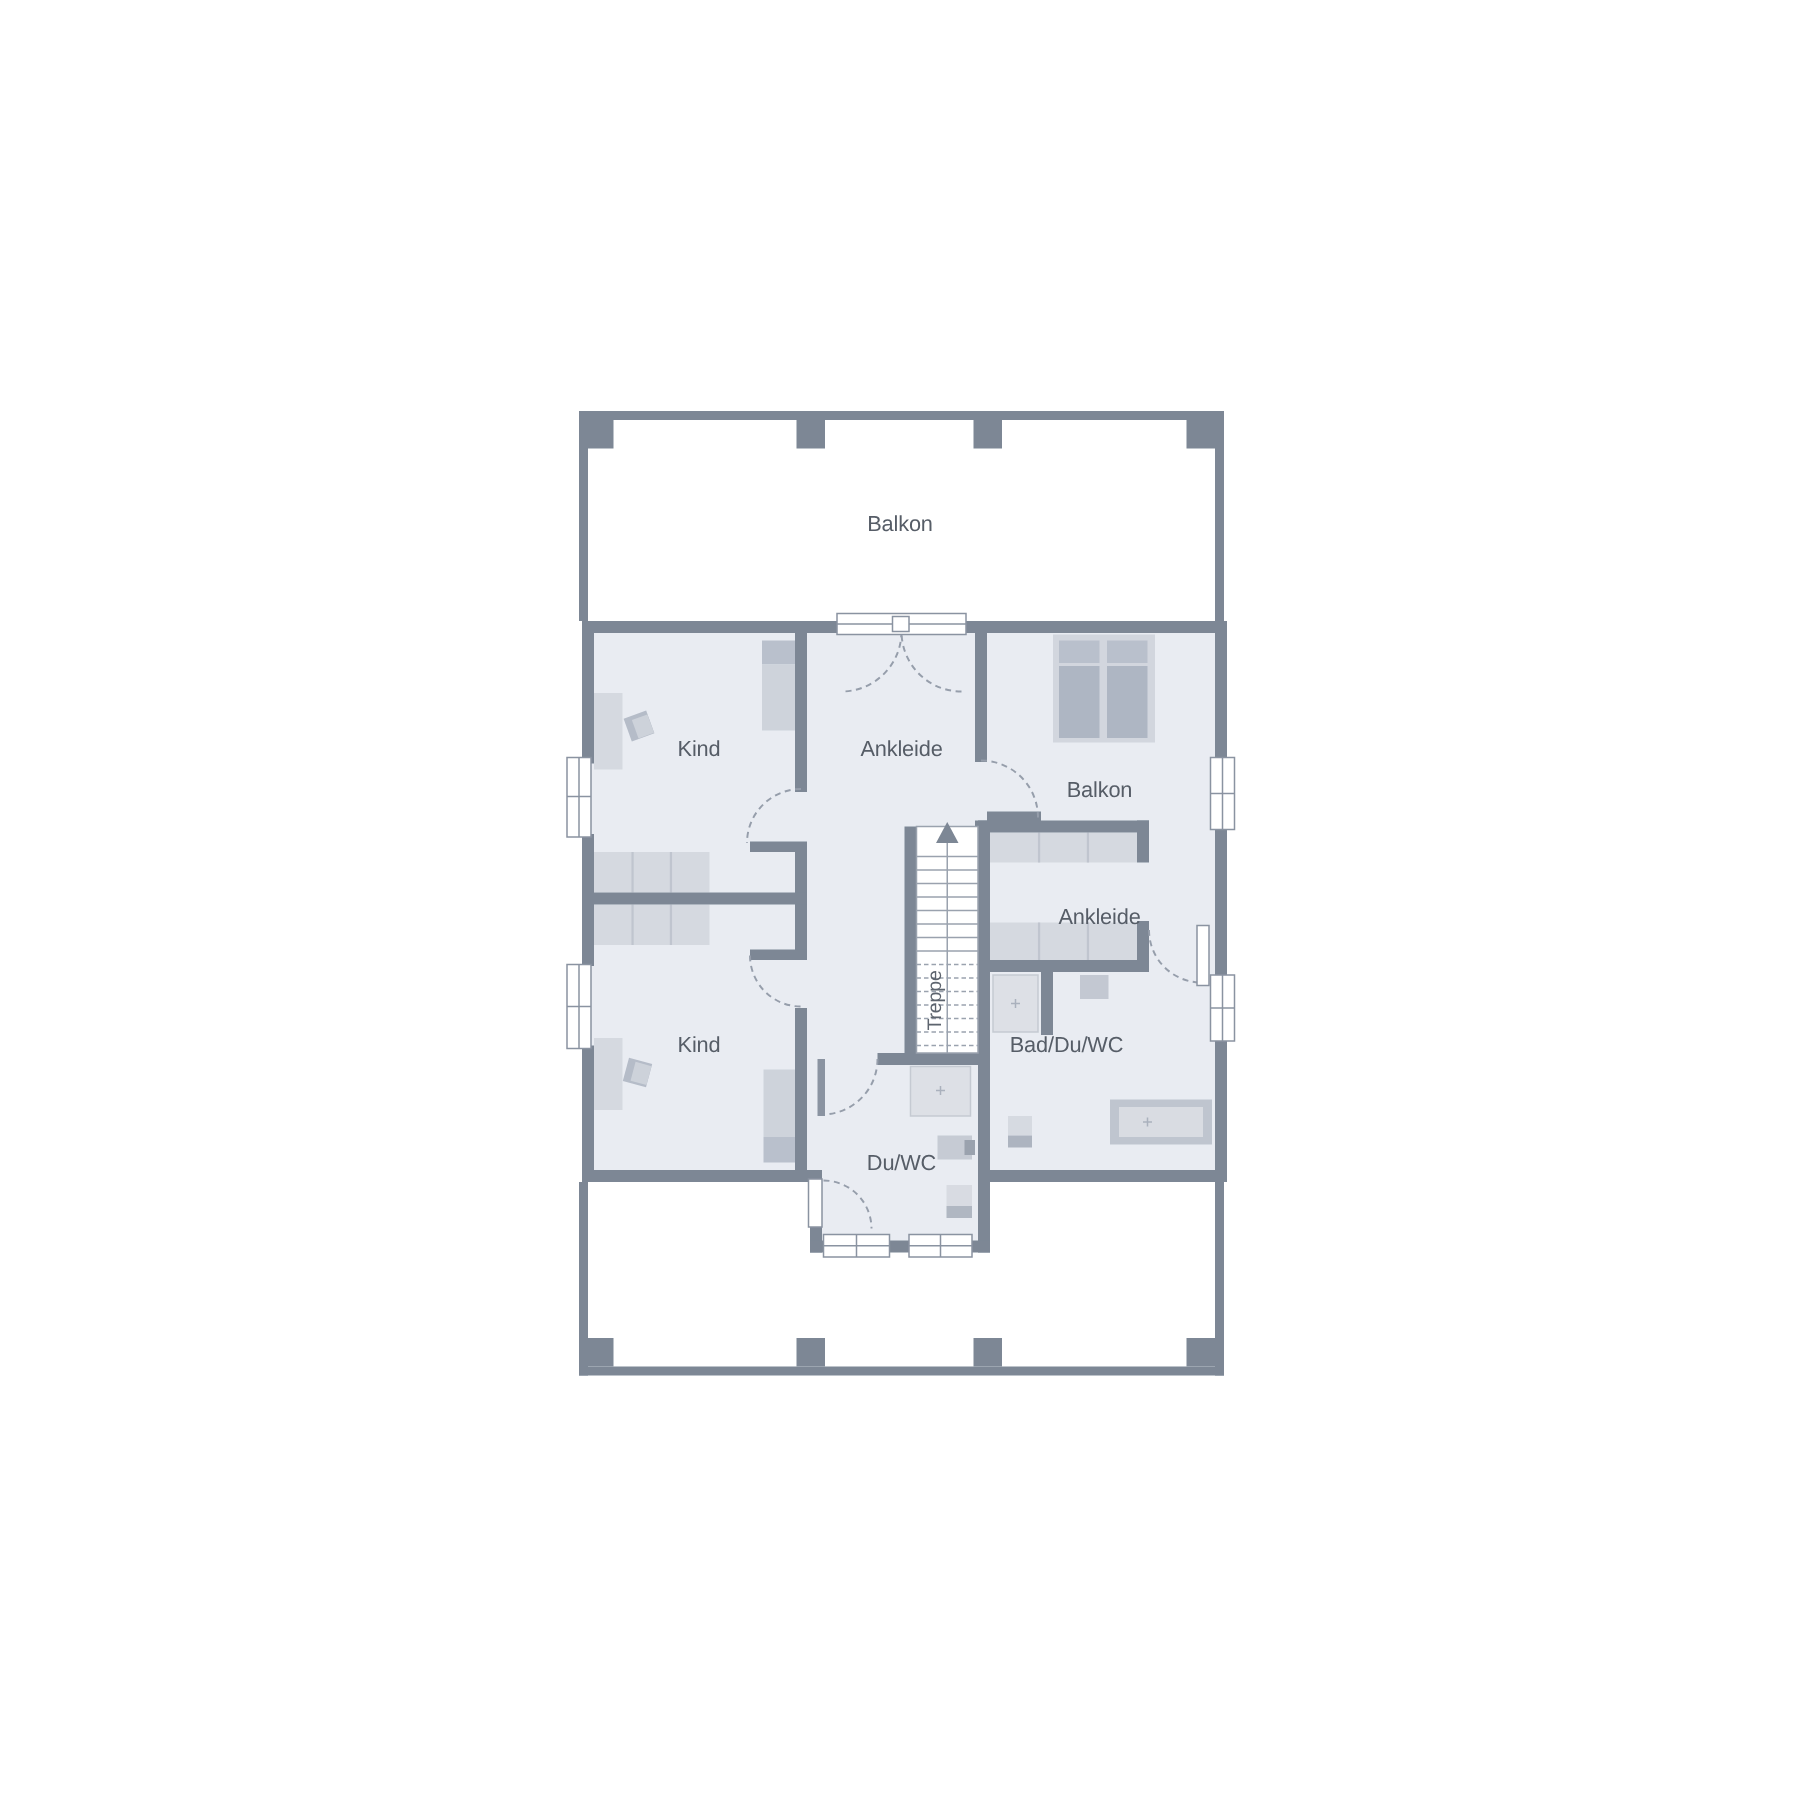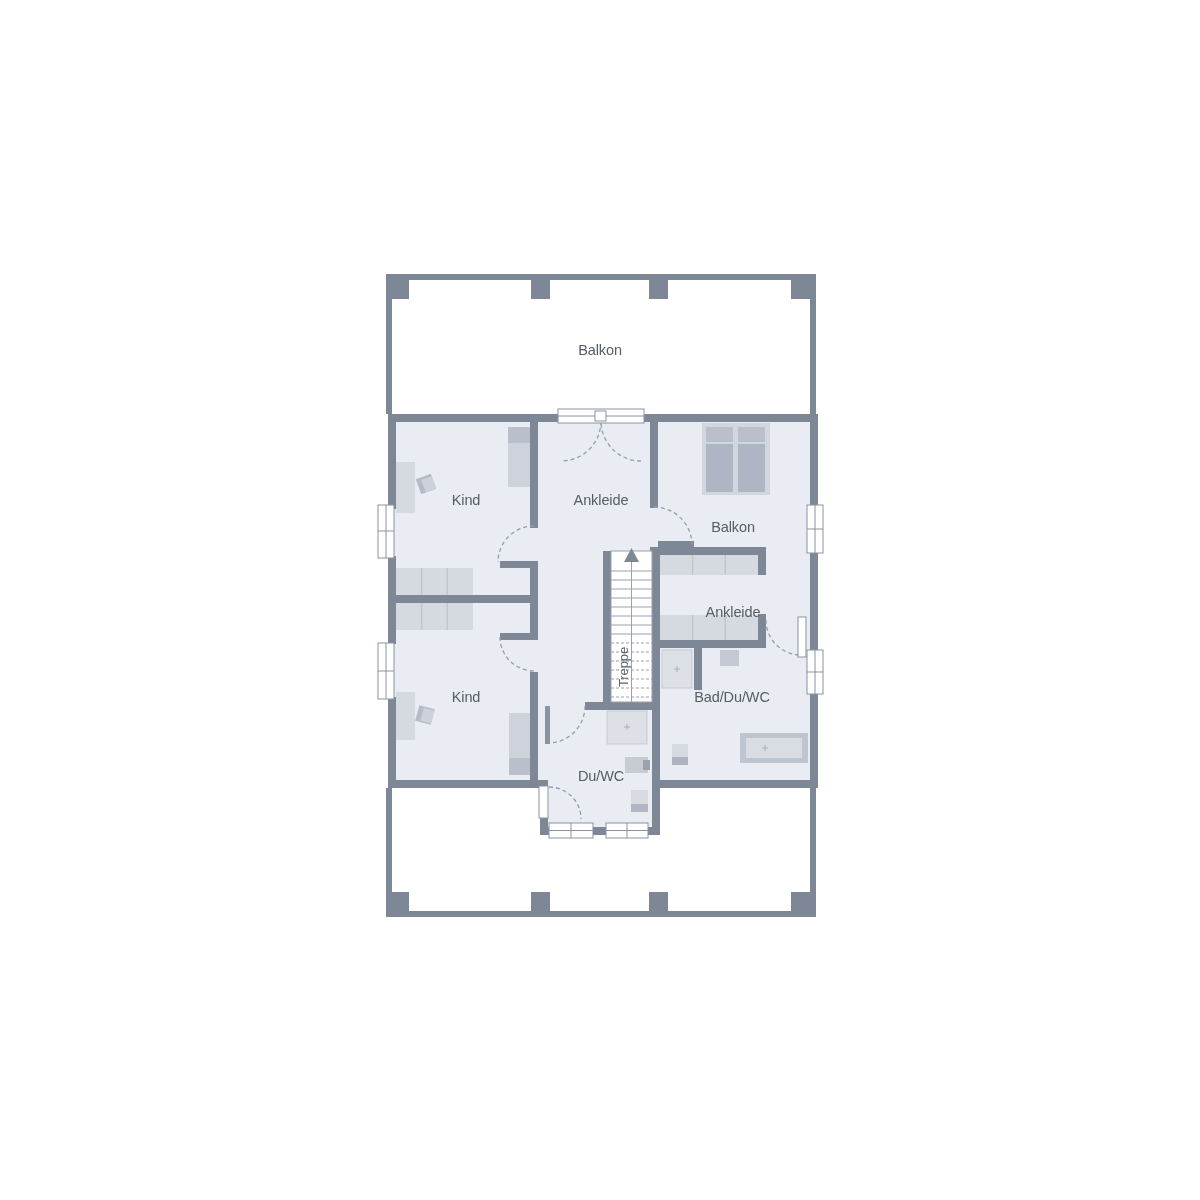--- a/index.html
+++ b/index.html
@@ -207,17 +207,17 @@
     <line x1="631.5" y1="562" x2="631.5" y2="702" stroke="#9aa2ae" stroke-width="1"></line>
     <polygon points="631.5,548 624,562 639,562" fill="#7d8795"></polygon>
   </g>
 </svg>
 
   <div class="room-label" style="left:600px;top:350px;">Balkon</div>
   <div class="room-label" style="left:466px;top:500px;">Kind</div>
   <div class="room-label" style="left:601px;top:500px;">Ankleide</div>
   <div class="room-label" style="left:733px;top:527px;">Balkon</div>
   <div class="room-label" style="left:733px;top:612px;">Ankleide</div>
-  <div class="room-label" style="left:732px;top:697px;">Bad/Du/WC</div>
+  <div class="room-label" style="left:711px;top:697px;">Bad/Du/WC</div>
   <div class="room-label" style="left:466px;top:697px;">Kind</div>
   <div class="room-label" style="left:601px;top:776px;">Du/WC</div>
   <div class="room-label rotated" style="left:623px;top:667px;">Treppe</div>
 </div>
 
 </body></html>

